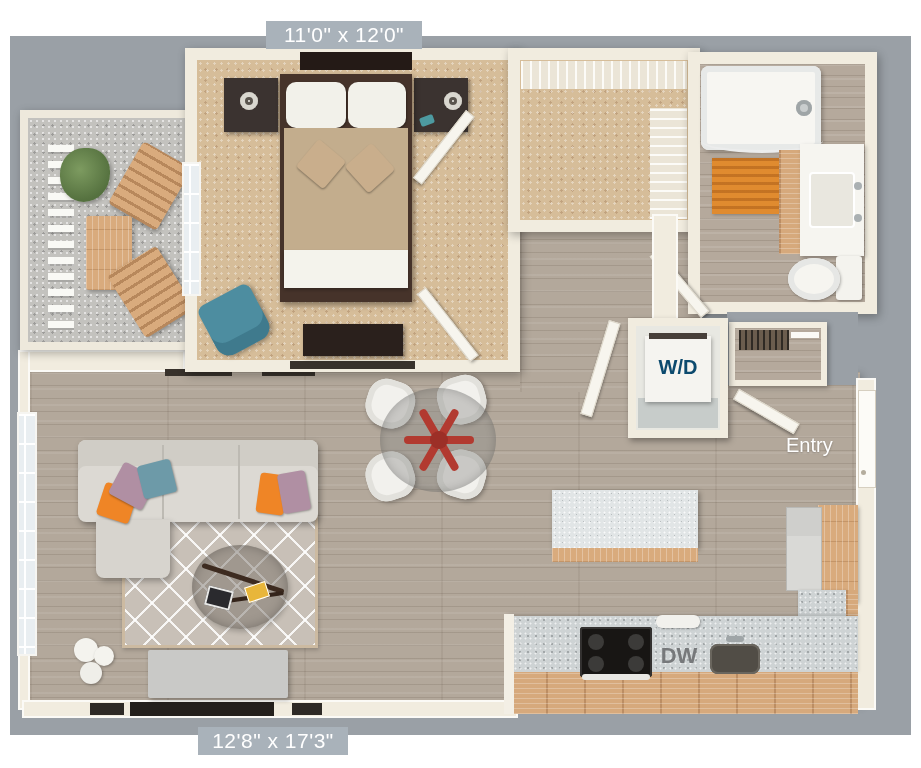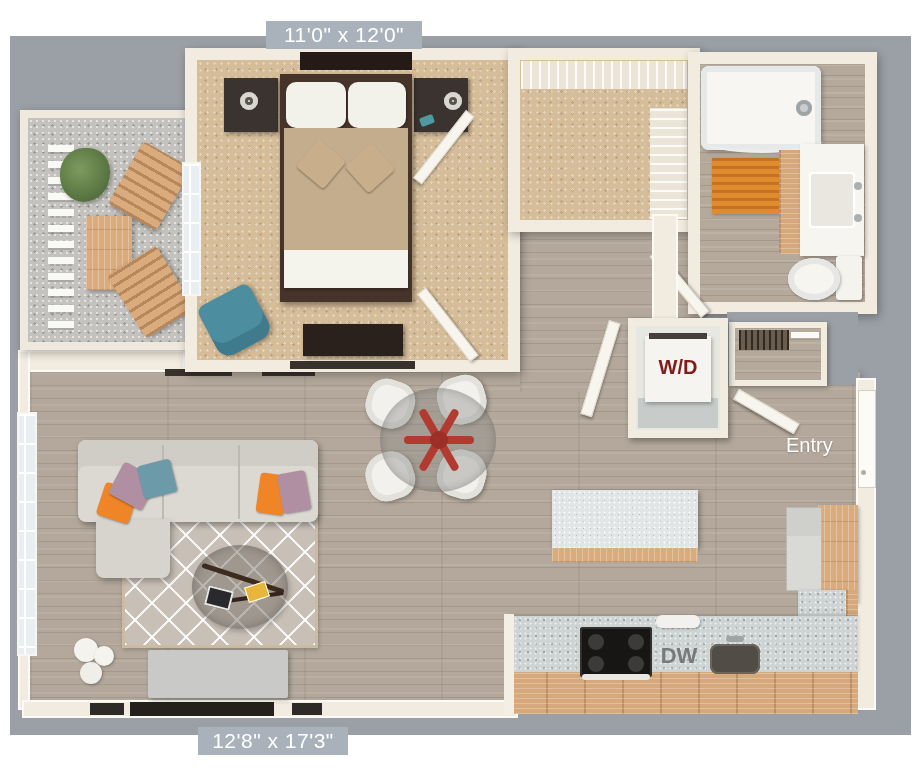--- a/index.html
+++ b/index.html
@@ -44,21 +44,21 @@
       repeating-linear-gradient(90deg, rgba(110,60,25,.25) 0 2px, rgba(0,0,0,0) 2px 38px);}
   .rug{background-color:#c8c0b7;
     background-image:
       repeating-linear-gradient(45deg, rgba(255,255,255,.85) 0 2px, rgba(0,0,0,0) 2px 24px),
       repeating-linear-gradient(-45deg, rgba(255,255,255,.85) 0 2px, rgba(0,0,0,0) 2px 24px);
     border:3px solid #ccbaa1;}
   .shadowed{box-shadow:2px 3px 9px rgba(0,0,0,.30);}
   .doorleaf{background:#f7f5ee;box-shadow:1px 2px 3px rgba(0,0,0,.35);border:1px solid #dcd6c8;}
   .badge{background:#a9b2ba;color:#ffffff;font-size:21px;line-height:28px;text-align:center;
          letter-spacing:.5px;}
-  .roomtxt{color:#7f1d1d;font-weight:bold;}
+  .roomtxt{color:#0c4a6e;font-weight:bold;}
   .slat-top{background-color:#ebe5d7;
     background-image:repeating-linear-gradient(90deg, #fcfbf7 0 2px, rgba(0,0,0,0) 2px 9px);}
   .slat-right{background-color:#ebe5d7;
     background-image:repeating-linear-gradient(0deg, #fcfbf7 0 2px, rgba(0,0,0,0) 2px 9px);}
   .railing{background:repeating-linear-gradient(180deg, #f9f9f5 0 7px, rgba(90,90,90,.25) 7px 9px, rgba(0,0,0,0) 9px 16px);}
   .mat{background-color:#e08b2f;
     background-image:repeating-linear-gradient(180deg, rgba(160,85,20,.45) 0 3px, rgba(0,0,0,0) 3px 8px);}
   .glasswin{background-color:#e9eef1;
     background-image:repeating-linear-gradient(180deg, #ffffff 0 2px, rgba(0,0,0,0) 2px 29px),
                      linear-gradient(90deg, rgba(0,0,0,0) 0 5px, #ffffff 5px 7px, rgba(0,0,0,0) 7px);

